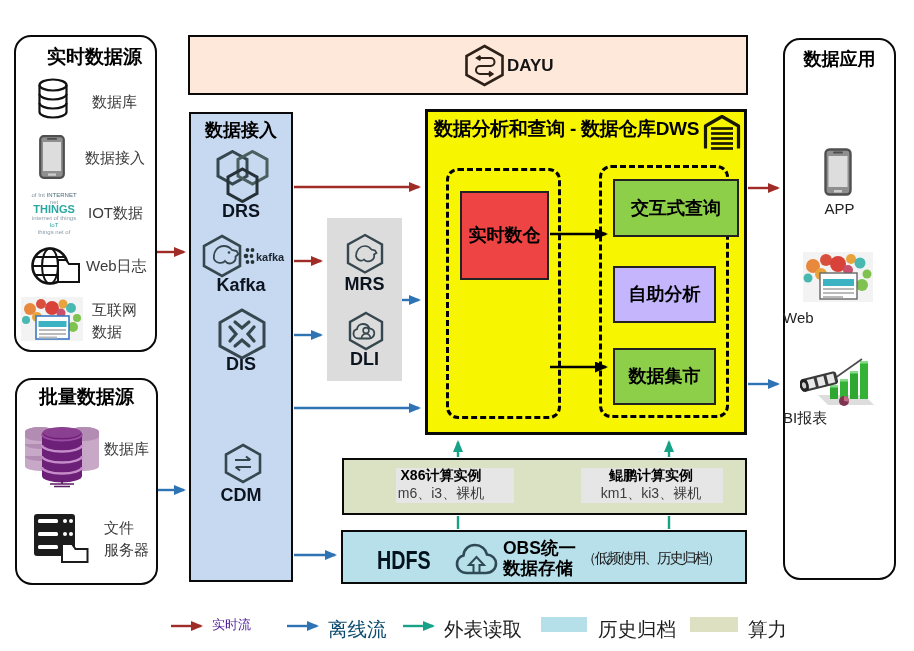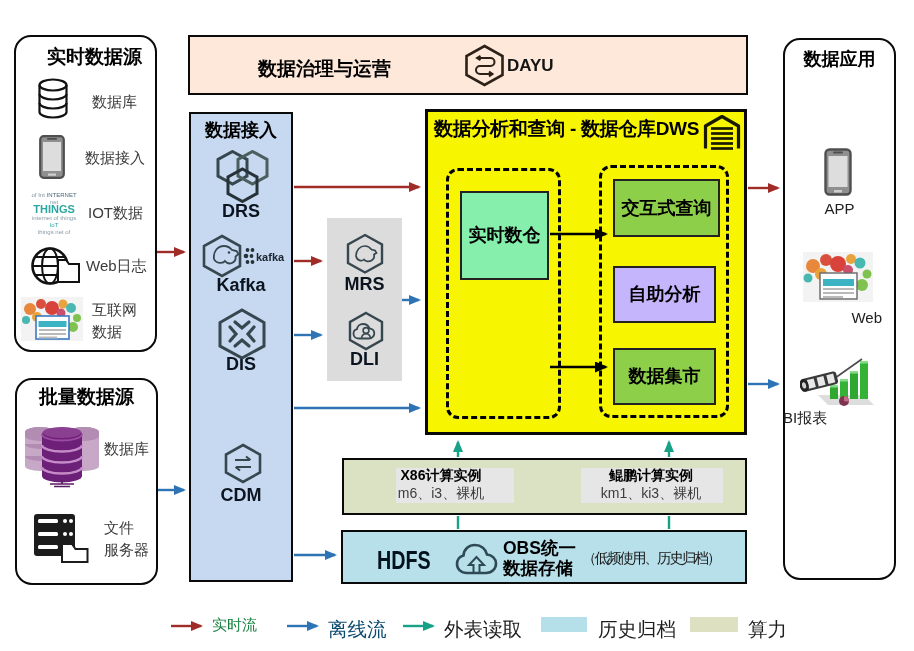--- a/index.html
+++ b/index.html
@@ -21,63 +21,62 @@
   <div class="abs lbl" style="left:88px;top:204px;font-size:15px">IOT数据</div>
   <div class="abs lbl" style="left:86px;top:257px;font-size:15px">Web日志</div>
   <div class="abs lbl" style="left:92px;top:299px;font-size:15px;line-height:22px">互联网<br>数据</div>
 
   <div class="bx" style="left:15px;top:378px;width:143px;height:207px;border:2.5px solid #0a0a0a;border-radius:17px;background:#fff"></div>
   <div class="abs ttl" style="left:15px;top:384px;width:143px;font-size:19px">批量数据源</div>
   <div class="abs lbl" style="left:104px;top:440px;font-size:15px">数据库</div>
   <div class="abs lbl" style="left:104px;top:517px;font-size:15px;line-height:22px">文件<br>服务器</div>
 
   <div class="bx" style="left:188px;top:35px;width:560px;height:60px;border:2px solid #0a0a0a;background:#fde8da"></div>
-  <div class="abs ttl" style="left:258px;top:56px;font-size:19px">数据治理与运营</div>
   <div class="abs ttl" style="left:507px;top:56px;font-size:17px;color:#141414">DAYU</div>
 
   <div class="bx" style="left:189px;top:112px;width:104px;height:470px;border:2.5px solid #0a0a0a;background:#c7d9f0"></div>
   <div class="abs ttl" style="left:189px;top:118px;width:104px;font-size:18px">数据接入</div>
   <div class="abs icap" style="left:189px;top:201px;width:104px;font-size:18px">DRS</div>
   <div class="abs icap" style="left:189px;top:275px;width:104px;font-size:18px">Kafka</div>
   <div class="abs icap" style="left:189px;top:354px;width:104px;font-size:18px">DIS</div>
   <div class="abs icap" style="left:189px;top:485px;width:104px;font-size:18px">CDM</div>
 
   <div class="bx" style="left:327px;top:218px;width:75px;height:163px;background:#dcdcdc"></div>
   <div class="abs icap" style="left:327px;top:274px;width:75px;font-size:18px">MRS</div>
   <div class="abs icap" style="left:327px;top:349px;width:75px;font-size:18px">DLI</div>
 
   <div class="bx" style="left:425px;top:109px;width:322px;height:326px;border:3px solid #0a0a0a;background:#f7f500"></div>
   <div class="abs ttl" style="left:434px;top:116px;font-size:19px;letter-spacing:-0.3px">数据分析和查询 - 数据仓库DWS</div>
 
   <div class="bx" style="left:446px;top:168px;width:115px;height:251px;border:3px dashed #000;border-radius:12px"></div>
   <div class="bx" style="left:599px;top:165px;width:130px;height:253px;border:3px dashed #000;border-radius:12px"></div>
 
-  <div class="bx ttl" style="left:460px;top:191px;width:89px;height:89px;border:2px solid #222;background:#86efac;font-size:18px;line-height:85px">实时数仓</div>
-  <div class="bx ttl" style="left:613px;top:179px;width:107px;height:58px;border:2px solid #222;background:#8ecf4a;font-size:18px;line-height:54px">交互式查询</div>
+  <div class="bx ttl" style="left:460px;top:191px;width:89px;height:89px;border:2px solid #222;background:#ef4444;font-size:18px;line-height:85px">实时数仓</div>
+  <div class="bx ttl" style="left:613px;top:179px;width:126px;height:58px;border:2px solid #222;background:#8ecf4a;font-size:18px;line-height:54px">交互式查询</div>
   <div class="bx ttl" style="left:613px;top:266px;width:103px;height:57px;border:2px solid #222;background:#c4b5fd;font-size:18px;line-height:53px">自助分析</div>
   <div class="bx ttl" style="left:613px;top:348px;width:103px;height:57px;border:2px solid #222;background:#8ecf4a;font-size:18px;line-height:53px">数据集市</div>
 
   <div class="bx" style="left:342px;top:458px;width:405px;height:57px;border:2px solid #0a0a0a;background:#dbe2c3"></div>
   <div class="bx" style="left:396px;top:468px;width:118px;height:35px;background:#e6e6e6"></div>
   <div class="bx" style="left:581px;top:468px;width:142px;height:35px;background:#e6e6e6"></div>
   <div class="abs" style="left:341px;top:467px;width:200px;text-align:center;font-size:14px;line-height:17.5px"><b>X86计算实例</b><br><span style="color:#3d3d3d">m6、i3、裸机</span></div>
   <div class="abs" style="left:551px;top:467px;width:200px;text-align:center;font-size:14px;line-height:17.5px"><b>鲲鹏计算实例</b><br><span style="color:#3d3d3d">km1、ki3、裸机</span></div>
 
   <div class="bx" style="left:341px;top:530px;width:406px;height:54px;border:2.5px solid #0a0a0a;background:#b7e0eb"></div>
   <div class="abs" style="left:377px;top:546px;font-size:25px;font-weight:bold;color:#03131d;transform:scaleX(0.79);transform-origin:0 0;letter-spacing:0px">HDFS</div>
   <div class="abs" style="left:503px;top:538px;font-size:17.5px;font-weight:bold;color:#000;line-height:20px">OBS统一<br>数据存储</div>
   <div class="abs" style="left:582px;top:549px;font-size:14.5px;color:#1a1a1a;letter-spacing:-2px">（低频使用、历史归档）</div>
 
   <div class="bx" style="left:783px;top:38px;width:113px;height:542px;border:2.5px solid #0a0a0a;border-radius:17px;background:#fff"></div>
   <div class="abs ttl" style="left:783px;top:47px;width:113px;font-size:18px">数据应用</div>
   <div class="abs lbl" style="left:783px;top:200px;width:113px;text-align:center;font-size:15px;color:#222">APP</div>
-  <div class="abs lbl" style="left:783px;top:309px;width:99px;text-align:right;font-size:15px;color:#222">Web</div>
+  <div class="abs lbl" style="left:783px;top:309px;width:99px;text-align:left;font-size:15px;color:#222">Web</div>
   <div class="abs lbl" style="left:783px;top:409px;width:113px;font-size:15px;color:#222">BI报表</div>
 
-  <div class="abs" style="left:212px;top:616px;font-size:15px;color:#15803d">实时流</div>
+  <div class="abs" style="left:212px;top:616px;font-size:13px;color:#4c1d95">实时流</div>
   <div class="abs" style="left:328px;top:616px;font-size:19.5px;color:#0c4a6e">离线流</div>
   <div class="abs" style="left:444px;top:616px;font-size:19.5px;color:#1d1d1d">外表读取</div>
   <div class="bx" style="left:541px;top:617px;width:46px;height:15px;background:#b5e0ea"></div>
   <div class="abs" style="left:598px;top:616px;font-size:19.5px;color:#1d1d1d">历史归档</div>
   <div class="bx" style="left:690px;top:617px;width:48px;height:15px;background:#dee0c2"></div>
   <div class="abs" style="left:748px;top:616px;font-size:19.5px;color:#1d1d1d">算力</div>
 
   <svg class="abs" width="914" height="651" viewBox="0 0 914 651" style="left:0;top:0">
     <defs>
       <marker id="mr" markerWidth="12" markerHeight="10" refX="10" refY="5" orient="auto" markerUnits="userSpaceOnUse">

